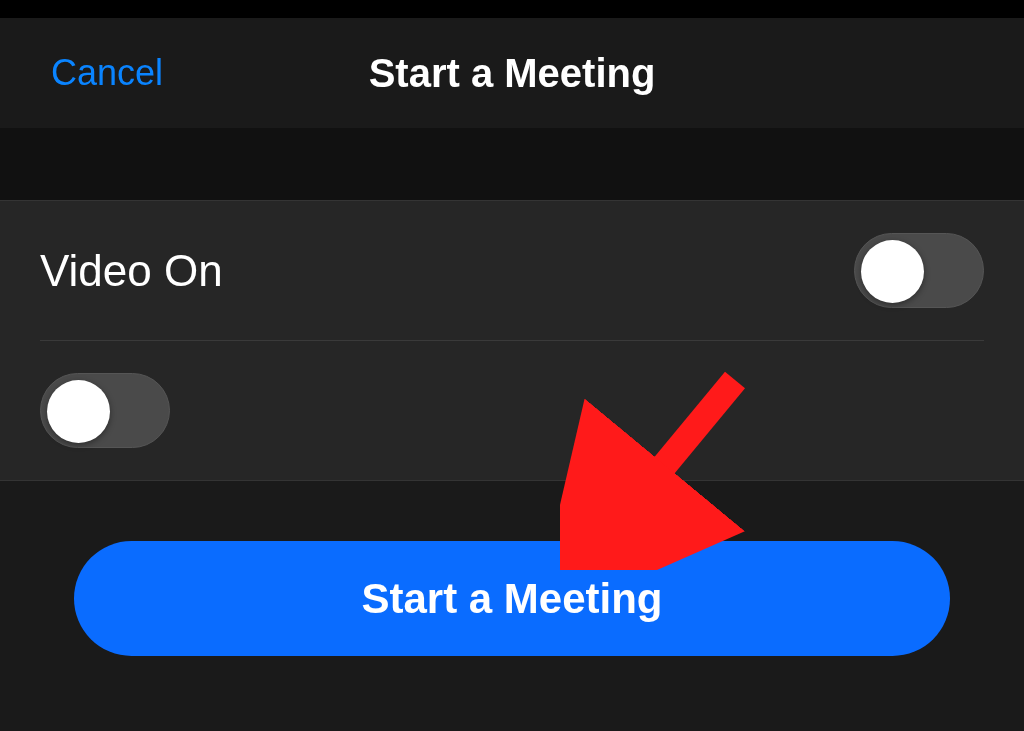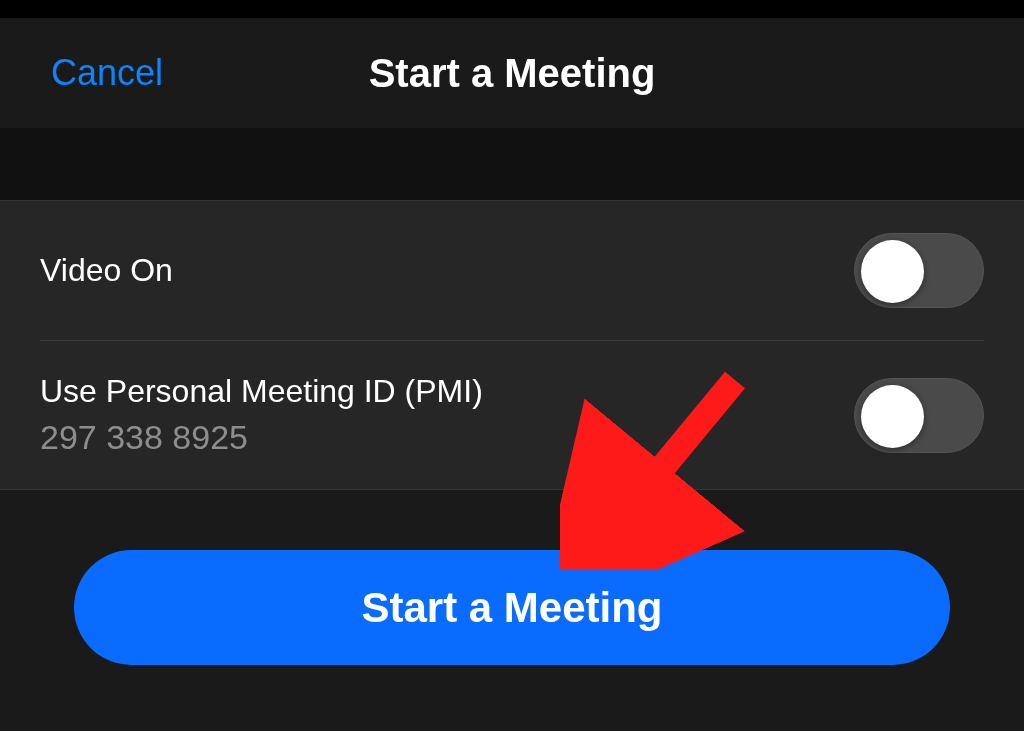--- a/index.html
+++ b/index.html
@@ -46,21 +46,21 @@
   }
   .row{
     display:flex;
     align-items:center;
     justify-content:space-between;
     padding:32px 40px;
     min-height:120px;
   }
   .row + .row{border-top:1px solid #3a3a3a;margin:0 40px;padding-left:0;padding-right:0;}
   .row-labels{display:flex;flex-direction:column;gap:8px;}
-  .row-label{font-size:32px;color:#fff;font-weight:400;}
+  .row-label{font-size:44px;color:#fff;font-weight:400;}
   .row-sub{font-size:34px;color:#8d8d8d;}
   .toggle{
     width:130px;height:75px;
     border-radius:40px;
     background:#4a4a4a;
     position:relative;
     cursor:pointer;
     flex:0 0 auto;
     border:1px solid #555;
   }
@@ -108,24 +108,20 @@
   <div class="row">
     <div class="row-labels">
       <span class="row-label">Video On</span>
     </div>
     <div class="toggle">
       <div class="knob"></div>
     </div>
   </div>
 
   <div class="row">
-    <div class="row-labels">
-      <span class="row-label">Use Personal Meeting ID (PMI)</span>
-      <span class="row-sub">297 338 8925</span>
-    </div>
     <div class="toggle">
       <div class="knob"></div>
     </div>
   </div>
 
 </div>
 
 <div class="button-area">
   <button class="start-btn">Start a Meeting</button>
 </div>

